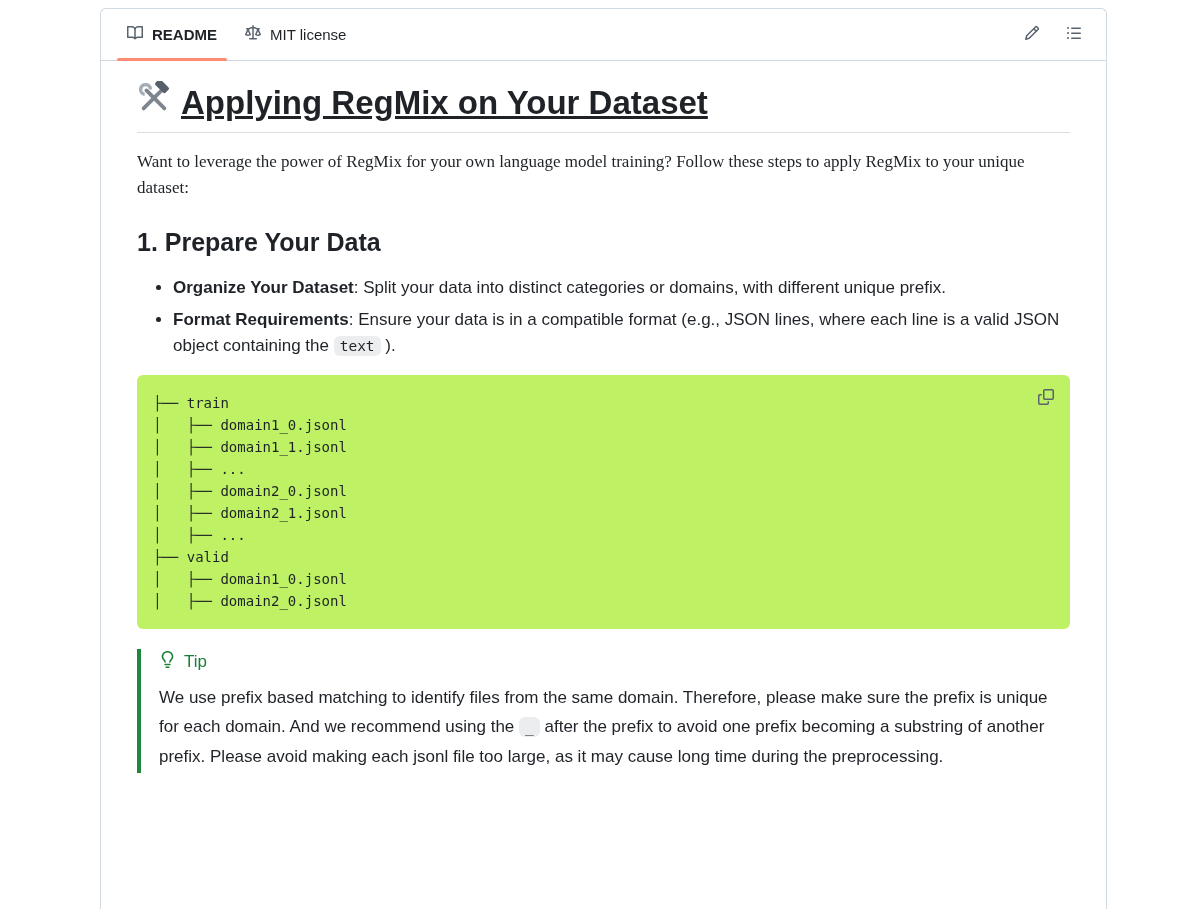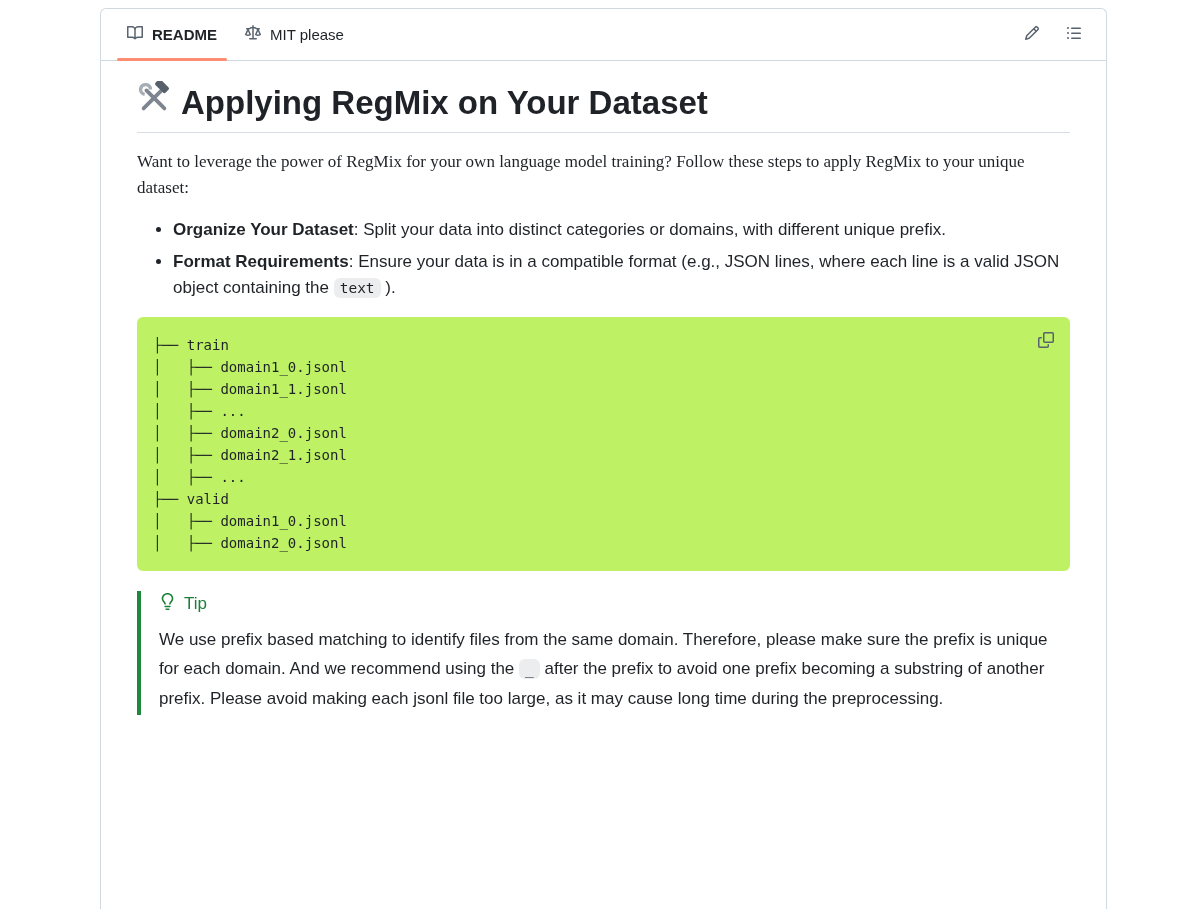--- a/index.html
+++ b/index.html
@@ -25,21 +25,21 @@
     width: 32px; height: 32px; border: none; background: transparent;
     color: #59636e; border-radius: 6px; cursor: pointer; }
 
   .octicon { display: inline-block; vertical-align: text-bottom; fill: currentColor; }
 
   
   .article { padding: 20px 36px 24px 36px; }
 
   h1.title { font-size: 33px; font-weight: 700; line-height: 1.25;
     padding-bottom: 8px; margin-bottom: 16px; border-bottom: 1px solid #d8dee4;
-    display: flex; align-items: center; gap: 10px; }
+    display: flex; align-items: center; gap: 10px; text-decoration: underline; }
 
   p.md { font-size: 17px; line-height: 26px; margin-bottom: 16px; font-family: Liberation Serif, serif; }
 
   h2.section { font-size: 25px; font-weight: 700; line-height: 1.25;
     margin-top: 26px; margin-bottom: 16px; }
 
   ul.md { margin: 0 0 16px 0; padding-left: 36px; }
   ul.md li { font-size: 17px; line-height: 26px; margin-bottom: 6px; }
   .bold { font-weight: 700; }
 
@@ -77,21 +77,21 @@
         </span>
         <span>README</span>
         <span class="active-underline"></span>
       </div>
       <div class="tab">
         <span class="octicon">
           <svg width="16" height="16" viewBox="0 0 16 16">
               <path d="M8.75.75V2h.985c.304 0 .603.08.867.231l1.29.736c.038.022.08.033.124.033h2.234a.75.75 0 0 1 0 1.5h-.427l2.111 4.692a.75.75 0 0 1-.154.838l-.53-.53.529.531-.001.002-.002.002-.006.006-.006.005-.01.01-.045.04c-.21.176-.441.327-.686.45C14.556 10.78 13.88 11 13 11a4.498 4.498 0 0 1-2.023-.454 3.544 3.544 0 0 1-.686-.45l-.045-.04-.016-.015-.006-.006-.004-.004v-.001a.75.75 0 0 1-.154-.838L12.178 4.5h-.162c-.305 0-.604-.079-.868-.231l-1.29-.736a.245.245 0 0 0-.124-.033H8.75V13h2.5a.75.75 0 0 1 0 1.5h-6.5a.75.75 0 0 1 0-1.5h2.5V3.5h-.984a.245.245 0 0 0-.124.033l-1.289.737c-.265.15-.564.23-.869.23h-.162l2.112 4.692a.75.75 0 0 1-.154.838l-.53-.53.529.531-.001.002-.002.002-.006.006-.016.015-.045.04c-.21.176-.441.327-.686.45C4.556 10.78 3.88 11 3 11a4.498 4.498 0 0 1-2.023-.454 3.544 3.544 0 0 1-.686-.45l-.045-.04-.016-.015-.006-.006-.004-.004v-.001a.75.75 0 0 1-.154-.838L2.178 4.5H1.75a.75.75 0 0 1 0-1.5h2.234a.249.249 0 0 0 .125-.033l1.288-.737c.265-.15.564-.23.869-.23h.984V.75a.75.75 0 0 1 1.5 0Zm2.945 8.477c.285.135.718.273 1.305.273s1.02-.138 1.305-.273L13 6.327Zm-10 0c.285.135.718.273 1.305.273s1.02-.138 1.305-.273L3 6.327Z" fill="currentColor"></path>
             </svg>
         </span>
-        <span>MIT please</span>
+        <span>MIT license</span>
       </div>
     </div>
     <div class="tabbar-actions">
       <button class="icon-btn">
         <span class="octicon">
           <svg width="16" height="16" viewBox="0 0 16 16">
               <path d="M11.013 1.427a1.75 1.75 0 0 1 2.474 0l1.086 1.086a1.75 1.75 0 0 1 0 2.474l-8.61 8.61c-.21.21-.47.364-.756.445l-3.251.93a.75.75 0 0 1-.927-.928l.929-3.25c.081-.286.235-.547.445-.758l8.61-8.61Zm.176 4.823L9.75 4.81l-6.286 6.287a.253.253 0 0 0-.064.108l-.558 1.953 1.953-.558a.253.253 0 0 0 .108-.064Zm1.238-3.763a.25.25 0 0 0-.354 0L10.811 3.75l1.439 1.44 1.263-1.263a.25.25 0 0 0 0-.354Z" fill="currentColor"></path>
             </svg>
         </span>
       </button>
@@ -116,20 +116,21 @@
           </g>
           <circle cx="9" cy="9" r="5.2" fill="none" stroke="#a5adb5" stroke-width="3.6" stroke-dasharray="23 10" transform="rotate(100 9 9)"></circle>
           <rect x="19" y="1.5" width="15" height="8" rx="2" fill="#57606a" transform="rotate(45 26.5 5.5)"></rect>
         </svg>
       </span>
       <span>Applying RegMix on Your Dataset</span>
     </h1>
 
     <p class="md">Want to leverage the power of RegMix for your own language model training? Follow these steps to apply RegMix to your unique dataset:</p>
 
+    <h2 class="section">1. Prepare Your Data</h2>
 
     <ul class="md">
       <li><span class="bold">Organize Your Dataset</span><span>: Split your data into distinct categories or domains, with different unique prefix.</span></li>
       <li><span class="bold">Format Requirements</span><span>: Ensure your data is in a compatible format (e.g., JSON lines, where each line is a valid JSON object containing the </span><code class="inline">text</code><span> ).</span></li>
     </ul>
 
 
     <div class="code-block">
       <pre>├── train
 │   ├── domain1_0.jsonl

